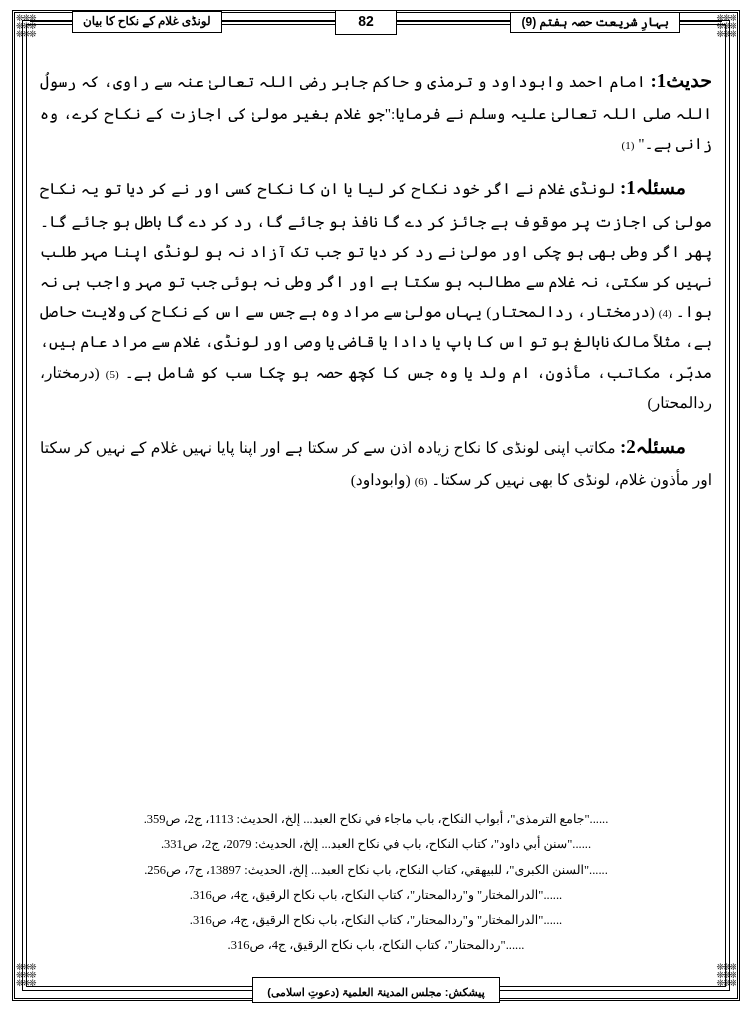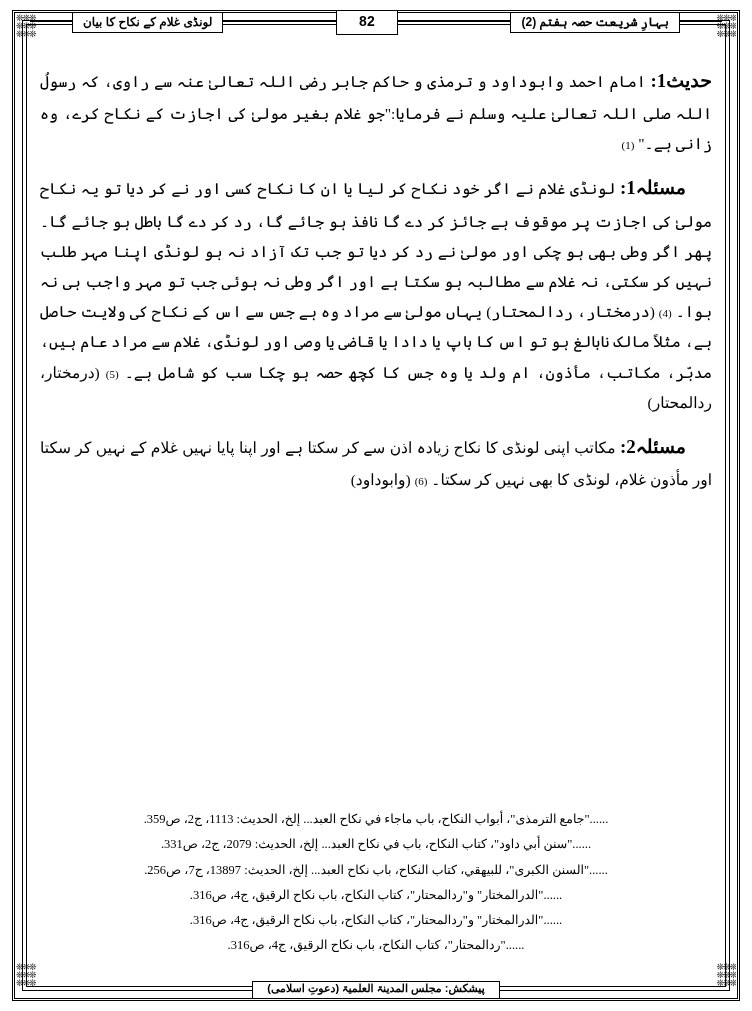--- a/index.html
+++ b/index.html
@@ -76,21 +76,21 @@
     background: #fff;
     padding: 2px 10px 3px 10px;
     font-family: "Liberation Sans", sans-serif;
     font-size: 12px;
     font-weight: bold;
     white-space: nowrap;
     position: relative;
     z-index: 3;
   }
   .hdr-right { margin-right: 44px; }
-  .hdr-left  { margin-left: 44px; }
+  .hdr-left  { margin-left: 44px; font-family: Liberation Serif, serif; }
   .hdr-page {
     border: 1.5px solid #000;
     background: #fff;
     padding: 2px 22px 5px 22px;
     font-family: "Liberation Sans", sans-serif;
     font-size: 14px;
     font-weight: bold;
     position: relative;
     z-index: 3;
   }
@@ -109,21 +109,21 @@
     bottom: 8px;
     height: 26px;
     display: flex;
     align-items: center;
     justify-content: center;
     direction: rtl;
   }
   .ftr-box {
     border: 1px solid #000;
     background: #fff;
-    padding: 0 14px 3px 14px;
+    padding: 8px 14px 3px 14px;
     font-family: "Liberation Sans", sans-serif;
     font-size: 11px;
     font-weight: bold;
     white-space: nowrap;
     position: relative;
     z-index: 3;
   }
   .ftr-rule {
     position: absolute;
     left: 30px; right: 30px; bottom: 20px;
@@ -199,21 +199,21 @@
     <span>❊❊❊</span>
   </div>
   <div class="corner br">
     <span>❊❊❊</span>
     <span>❊❊❊</span>
     <span>❊❊❊</span>
   </div>
 
   <div class="hdr-rule"></div>
   <div class="header">
-    <div class="hdr-box hdr-right">بہارِ شریعت حصہ ہفتم (2)</div>
+    <div class="hdr-box hdr-right">بہارِ شریعت حصہ ہفتم (9)</div>
     <div class="hdr-page">82</div>
     <div class="hdr-box hdr-left">لونڈی غلام کے نکاح کا بیان</div>
   </div>
 
   <div class="content">
 
 
     <p class="para">
       <span class="lbl">حدیث1:</span>
       <span>امام احمد وابوداود و ترمذی و حاکم جابر رضی اللہ تعالیٰ عنہ سے راوی، کہ رسولُ اللہ صلی اللہ تعالیٰ علیہ وسلم نے فرمایا:"جو غلام بغیر مولیٰ کی اجازت کے نکاح کرے، وہ زانی ہے۔"</span>

